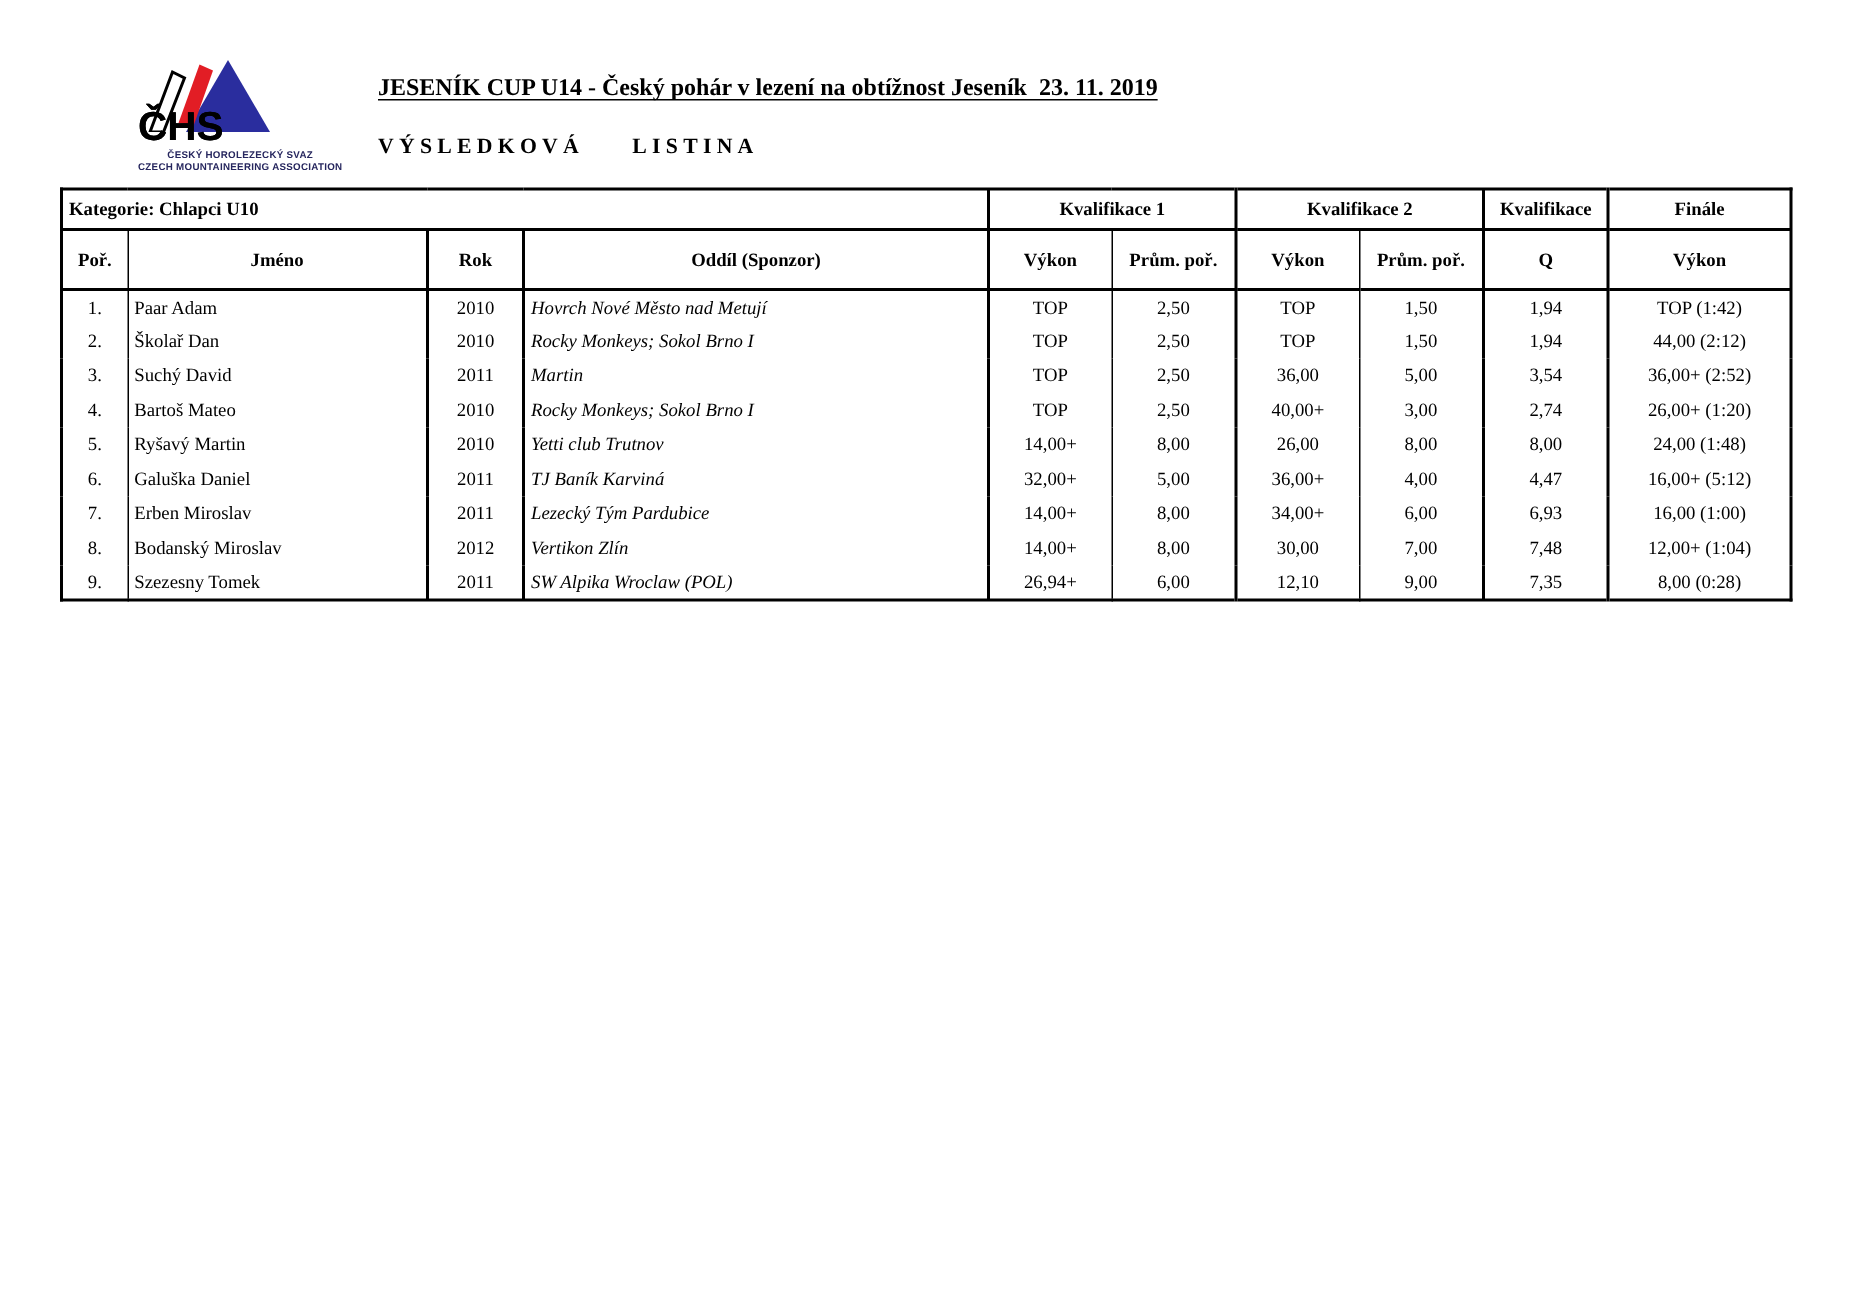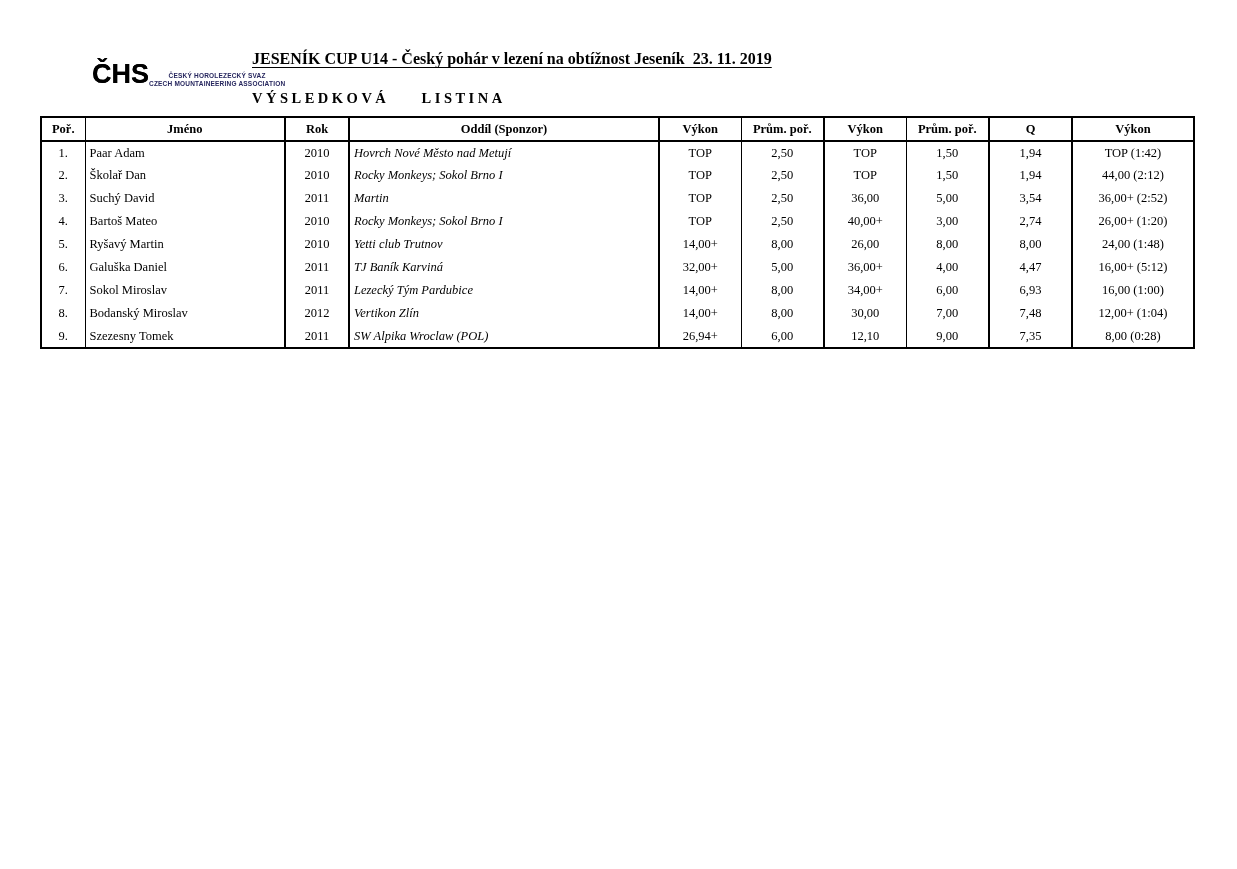--- a/index.html
+++ b/index.html
@@ -6,21 +6,21 @@
   html, body { background: #ffffff; }
   body {
     width: 1237px; height: 869px; overflow: hidden;
     font-family: "Liberation Serif", serif;
     color: #000;
   }
   .page { width: 1237px; height: 869px; background: #fff; position: relative; }
 
   
   .header { display: flex; align-items: flex-start; padding: 34px 40px 0 52px; }
-  .logo { width: 160px; flex: 0 0 160px; display: flex; flex-direction: row; align-items: flex-end; margin-left: 40px; }
+  .logo { width: 160px; flex: 0 0 160px; display: flex; flex-direction: column; align-items: flex-start; margin-left: 40px; }
   .logo svg { display: block; }
   .logo-acronym {
     font-family: "Liberation Sans", sans-serif; font-weight: 900;
     font-size: 27px; line-height: 1; letter-spacing: 0px; color: #000;
     margin-top: -17px; text-shadow: 0 0 0 #000;
   }
   .logo-small { font-family: "Liberation Sans", sans-serif; font-weight: 700;
     font-size: 6.5px; line-height: 1.25; color: #26265e; letter-spacing: 0.2px;
     text-align: center; white-space: nowrap; margin-top: 2px; }
   .titles { flex: 1 1 auto; padding-top: 16px; }
@@ -41,21 +41,21 @@
     font-size: 12.5px;
   }
   .results td, .results th { padding: 0 4px; overflow: hidden; white-space: nowrap; font-weight: normal; }
   .results .b { font-weight: bold; }
   .a-l { text-align: left; }
   .a-c { text-align: center; }
   .br1 { border-right: 1px solid #000; }
   .br2 { border-right: 2px solid #000; }
   .hb  { border-bottom: 2px solid #000; }
   tr.cat-row  { height: 27px; }
-  tr.head-row { height: 24px; }
+  tr.head-row { height: 40px; }
   tbody.body-rows tr { height: 23px; }
   .cat-cell { padding-left: 5px; }
   .name-cell { padding-left: 6px; }
   .club-cell { padding-left: 5px; font-style: italic; }
 </style>
 </head>
 <body>
 
 <div class="page">
 
@@ -88,20 +88,27 @@
         <col style="width:64px">
         <col style="width:310px">
       <col style="width:82px">
         <col style="width:83px">
         <col style="width:82px">
         <col style="width:83px">
       <col style="width:83px">
         <col style="width:122px">
     </colgroup>
     <thead>
+      <tr class="cat-row">
+        <td colspan="4" class="b a-l br2 hb cat-cell">Kategorie: Chlapci U10</td>
+        <td colspan="2" class="b a-c br2 hb">Kvalifikace 1</td>
+        <td colspan="2" class="b a-c br2 hb">Kvalifikace 2</td>
+        <td class="b a-c br2 hb">Kvalifikace</td>
+        <td class="b a-c hb">Finále</td>
+      </tr>
       <tr class="head-row">
         <th class="b a-c br1 hb">Poř.</th>
         <th class="b a-c br2 hb">Jméno</th>
         <th class="b a-c br2 hb">Rok</th>
         <th class="b a-c br2 hb">Oddíl (Sponzor)</th>
         <th class="b a-c br1 hb">Výkon</th>
         <th class="b a-c br2 hb">Prům. poř.</th>
         <th class="b a-c br1 hb">Výkon</th>
         <th class="b a-c br2 hb">Prům. poř.</th>
         <th class="b a-c br2 hb">Q</th>
@@ -176,21 +183,21 @@
           <td class="a-l br2 club-cell">TJ Baník Karviná</td>
           <td class="a-c br1">32,00+</td>
           <td class="a-c br2">5,00</td>
           <td class="a-c br1">36,00+</td>
           <td class="a-c br2">4,00</td>
           <td class="a-c br2">4,47</td>
           <td class="a-c">16,00+ (5:12)</td>
         </tr>
         <tr>
           <td class="a-c br1">7.</td>
-          <td class="a-l br2 name-cell">Sokol Miroslav</td>
+          <td class="a-l br2 name-cell">Erben Miroslav</td>
           <td class="a-c br2">2011</td>
           <td class="a-l br2 club-cell">Lezecký Tým Pardubice</td>
           <td class="a-c br1">14,00+</td>
           <td class="a-c br2">8,00</td>
           <td class="a-c br1">34,00+</td>
           <td class="a-c br2">6,00</td>
           <td class="a-c br2">6,93</td>
           <td class="a-c">16,00 (1:00)</td>
         </tr>
         <tr>

